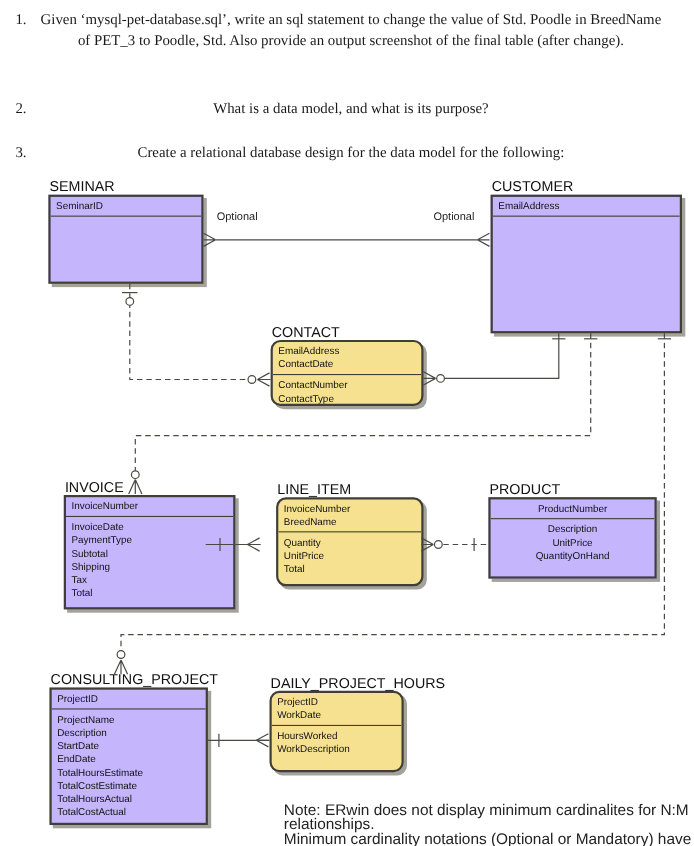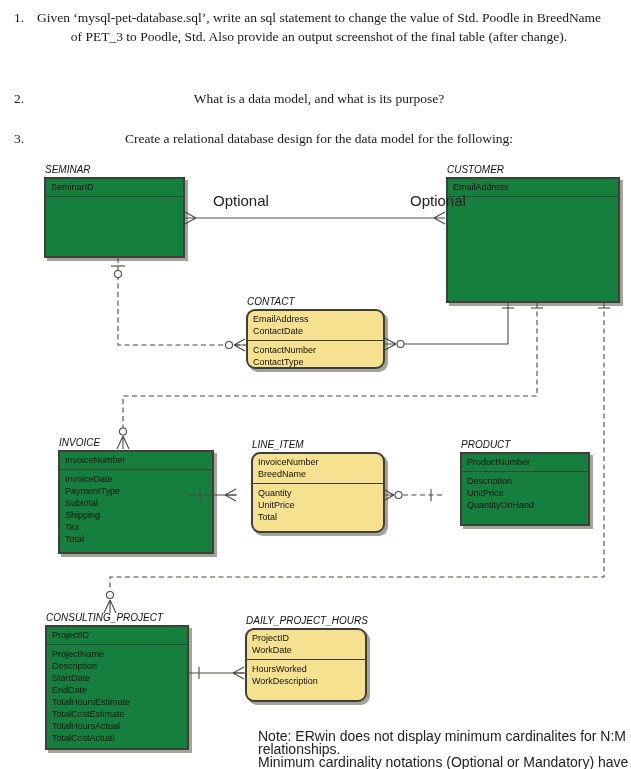--- a/index.html
+++ b/index.html
@@ -5,29 +5,29 @@
   html,body{margin:0;padding:0;background:#ffffff;}
   .page{position:relative;width:631px;height:769px;background:#ffffff;overflow:hidden;
         font-family:"Liberation Sans",sans-serif;}
   
   .question{position:absolute;left:14px;width:600px;display:flex;
             font-family:"Liberation Serif",serif;font-size:13.5px;line-height:19px;color:#1a1a1a;}
   .q-num{width:19px;flex:0 0 19px;}
   .q-text{flex:1;max-width:572px;text-align:center;}
   
   .entity{position:absolute;}
-  .entity-label{position:absolute;top:-13px;left:1px;font-size:10px;line-height:11px;color:#111;white-space:nowrap;font-style:italic;}
+  .entity-label{position:absolute;top:-13px;left:1px;font-size:13px;line-height:11px;color:#111;white-space:nowrap;}
   .entity-box{box-sizing:border-box;border:2px solid #3f3f37;overflow:hidden;
               box-shadow:3px 3px 0 0 #a3a39b;}
-  .independent .entity-box{background:#15803d;}
+  .independent .entity-box{background:#c4b5fd;}
   .dependent .entity-box{background:#f6e190;border-radius:9px;}
   .compartment.keys{border-bottom:1.5px solid #3f3f37;padding:2px 5px 3px 5px;}
   .compartment.attrs{padding:3px 5px 4px 5px;}
   .attr-row{font-size:9px;line-height:12px;color:#111;white-space:nowrap;}
-  .opt-label{position:absolute;font-size:15px;color:#222;white-space:nowrap;margin-left:16px;}
+  .opt-label{position:absolute;font-size:10px;color:#222;white-space:nowrap;}
   .note{position:absolute;left:258px;top:730px;font-size:14px;line-height:13px;color:#222;}
   svg.overlay{position:absolute;left:0;top:0;pointer-events:none;}
   svg.overlay *{vector-effect:non-scaling-stroke;}
 </style>
 </head>
 <body>
 
 <div class="page">
 
   <div class="question" style="top:8px">
@@ -96,23 +96,23 @@
             <div class="attr-row">InvoiceNumber</div>
             <div class="attr-row">BreedName</div>
           </div>
           <div class="compartment attrs">
             <div class="attr-row">Quantity</div>
             <div class="attr-row">UnitPrice</div>
             <div class="attr-row">Total</div>
           </div>
         </div>
       </div>
-      <div class="entity independent" style="left: 460px; top: 452px; width: 130px;">
+      <div class="entity independent" style="left: 444px; top: 452px; width: 153px;">
         <div class="entity-label">PRODUCT</div>
-        <div class="entity-box" style="height: 74px;">
+        <div class="entity-box" style="height: 74px; text-align: center;">
           <div class="compartment keys">
             <div class="attr-row">ProductNumber</div>
           </div>
           <div class="compartment attrs">
             <div class="attr-row">Description</div>
             <div class="attr-row">UnitPrice</div>
             <div class="attr-row">QuantityOnHand</div>
           </div>
         </div>
       </div>

